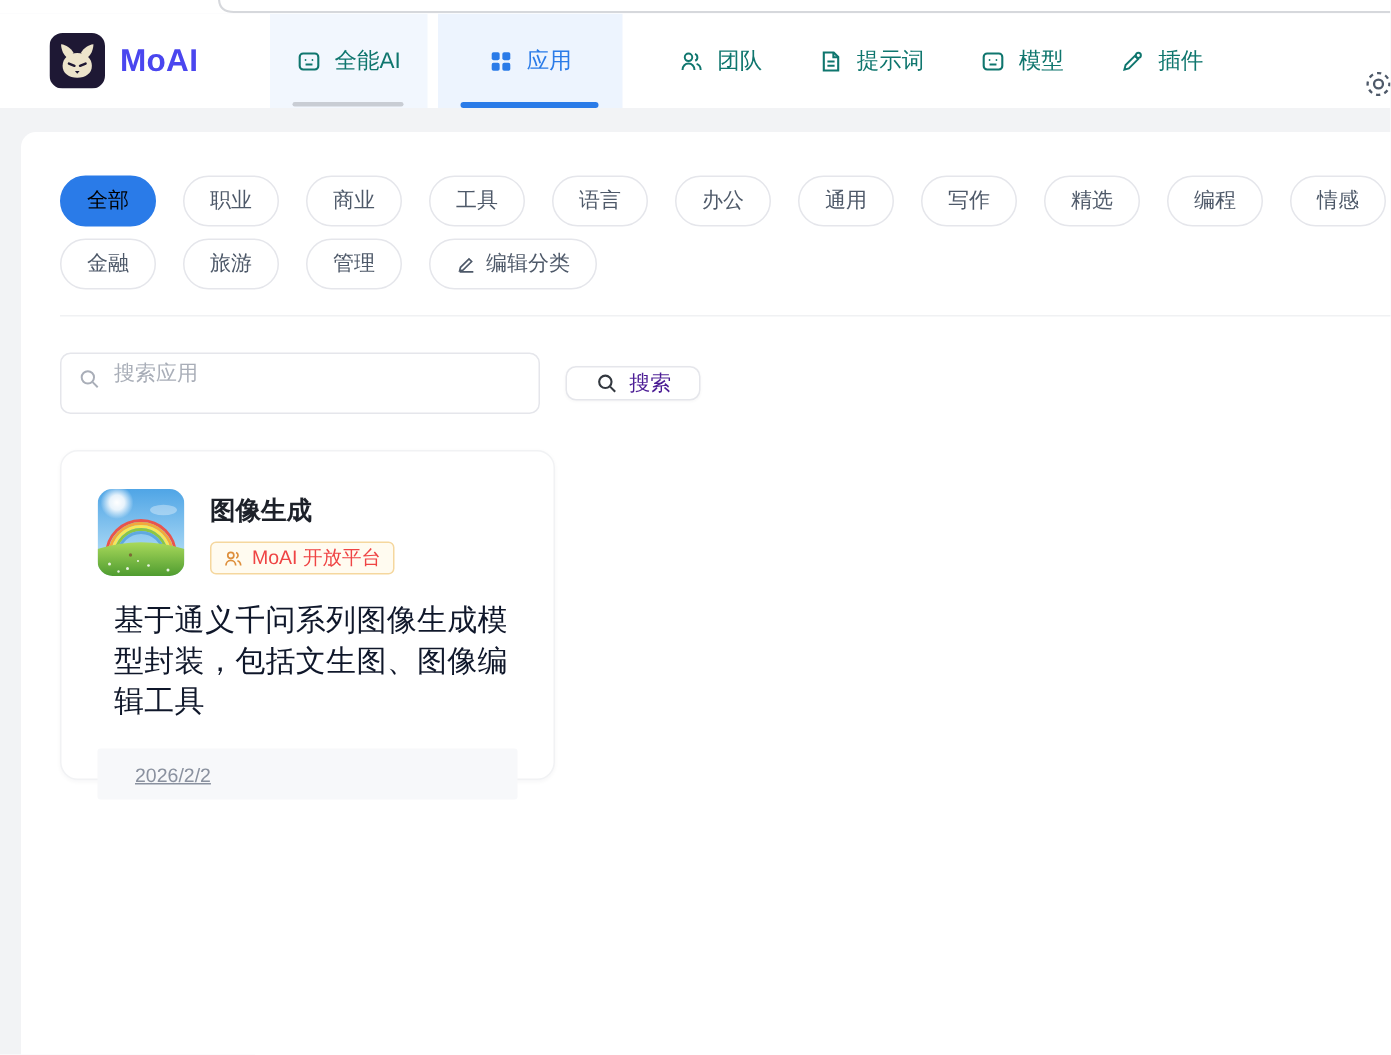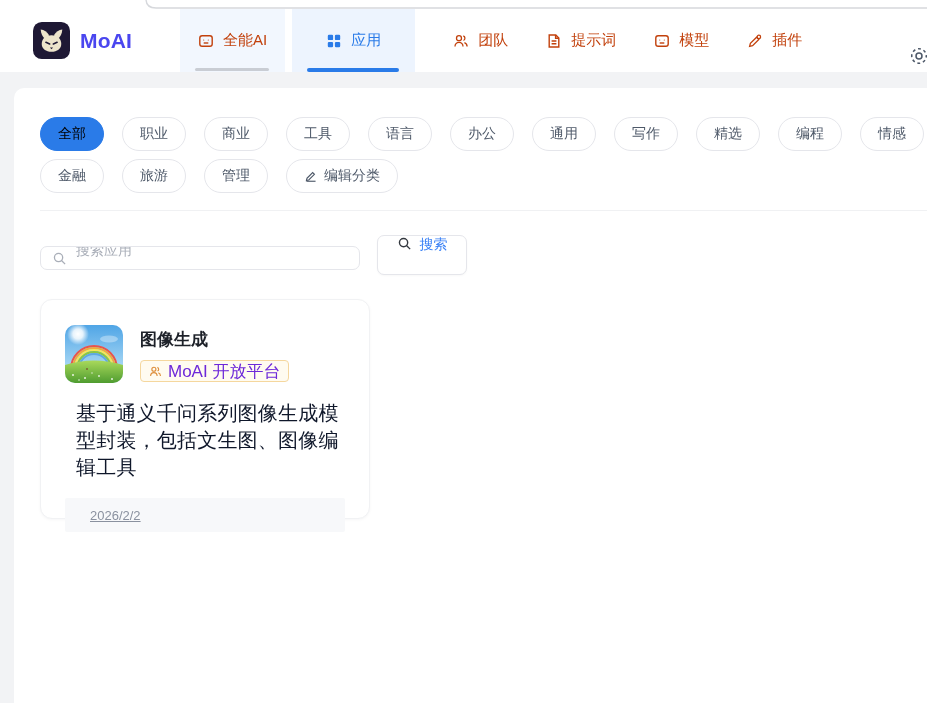--- a/index.html
+++ b/index.html
@@ -17,21 +17,21 @@
   .browser-edge { position:absolute; top:0; left:0; width:927px; height:9px; background:#FFFFFF; z-index:30; }
   .browser-edge svg { position:absolute; top:0; left:0; }
 
   
   .header { position:absolute; top:9px; left:0; width:927px; height:63px; background:#FFFFFF; z-index:20; }
   .brand { position:absolute; left:33px; top:13px; display:flex; align-items:center; gap:10px; }
   .brand-logo { width:37px; height:37px; display:block; }
   .brand-name { font-size:21px; font-weight:800; color:#4A46EF; letter-spacing:0.2px; }
 
   .nav { position:absolute; left:180px; top:0; height:63px; display:flex; align-items:stretch; }
-  .nav-tab { position:relative; display:flex; align-items:center; gap:9px; font-size:15px; color:#c2410c; cursor:pointer; white-space:nowrap; }
+  .nav-tab { position:relative; display:flex; align-items:center; gap:9px; font-size:15px; color:#0f766e; cursor:pointer; white-space:nowrap; }
   .nav-tab .nicon { display:flex; align-items:center; }
   .tab-soft { background:#F2F7FE; padding:0 18px; }
   .tab-active { background:#EDF4FE; padding:0 34px; margin-left:7px; color:#2A7BE8; font-weight:500; }
   .indicator { position:absolute; bottom:1px; left:15px; right:16px; height:3.5px; border-radius:2px; }
   .indicator.gray { background:#C9CDD4; }
   .indicator.blue { background:#2A7BE8; bottom:0; height:4px; }
   .nav-plain { margin-left:38px; }
   .nav-plain.first { margin-left:27px; }
   .gear-btn { position:absolute; left:908px; top:36px; width:22px; height:22px; color:#4E5969; cursor:pointer; }
 
@@ -54,49 +54,49 @@
   .chip.active { background:#2A7BE8; border-color:#2A7BE8; color:#000000; }
   .chip .picon { display:flex; align-items:center; color:#4E5969; }
 
   .divider { height:1px; background:#F0F1F3; margin-top:17px; margin-right:0; }
 
   
   .search-row { display:flex; align-items:center; gap:17px; margin-top:24px; }
   .search-box { position:relative; width:320px; }
   .search-box .sicon { position:absolute; left:12px; top:10px; color:#A9AEB8; pointer-events:none; }
   .search-input {
-    width:320px; height:24px; border:1px solid #E5E6EB; border-radius:7px;
+    width:320px; height:41px; border:1px solid #E5E6EB; border-radius:7px;
     padding:0 12px 16px 35px; font-size:14px; color:#a16207; outline:none; background:#fff;
     font-family:inherit;
   }
   .search-input::placeholder { color:#A9AEB8; }
   .search-btn {
-    height:40px; width:90px; border:1px solid #E5E6EB; border-radius:7px;
-    background:#FFFFFF; display:inline-flex; align-items:flex-start; justify-content:center; gap:8px;
-    font-size:14px; color:#3b82f6; cursor:pointer; box-shadow:0 1px 2px rgba(0,0,0,0.03);
+    height:23px; width:90px; border:1px solid #E5E6EB; border-radius:7px;
+    background:#FFFFFF; display:inline-flex; align-items:center; justify-content:center; gap:8px;
+    font-size:14px; color:#4c1d95; cursor:pointer; box-shadow:0 1px 2px rgba(0,0,0,0.03);
     font-family:inherit;
   }
   .search-btn .sicon { color:#33383F; display:flex; }
 
   
   .card-grid { margin-top:24px; display:flex; gap:24px; }
   .app-card {
     width:330px; height:220px; background:#FFFFFF;
     border:1px solid #F1F2F4; border-radius:12px;
     box-shadow:0 1px 3px rgba(30,38,51,0.04);
     padding:25px 24px 0 24px; cursor:pointer;
   }
   .card-head { display:flex; gap:17px; }
   .app-icon { width:58px; height:58px; border-radius:10px; overflow:hidden; flex:0 0 auto; box-shadow:0 0 0 1px rgba(0,0,0,0.04) inset; }
   .app-icon svg { display:block; }
   .card-title { font-size:17px; font-weight:700; color:#1D2129; margin-top:3px; }
   .badge {
     margin-top:9px; display:inline-flex; align-items:center; gap:6px;
     height:22px; padding:0 8px; border:1px solid #F5D79E; background:#FFFBF0;
-    border-radius:4px; font-size:17px; color:#6d28d9; white-space:nowrap;
+    border-radius:4px; font-size:13px; color:#ef4444; white-space:nowrap;
   }
   .badge .picon { display:flex; color:#DE8F3C; }
   .card-desc { margin-top:17px; font-size:20px; color:#0f172a; line-height:27px; letter-spacing:0.2px;margin-left:11px; }
   .card-footer {
     margin-top:17px; height:34px; background:#F7F8FA; border-radius:2px;
     display:flex; align-items:center; padding-left:25px;
     font-size:13px; color:#8A919F;text-decoration:underline;
   }
 </style>
 </head>

